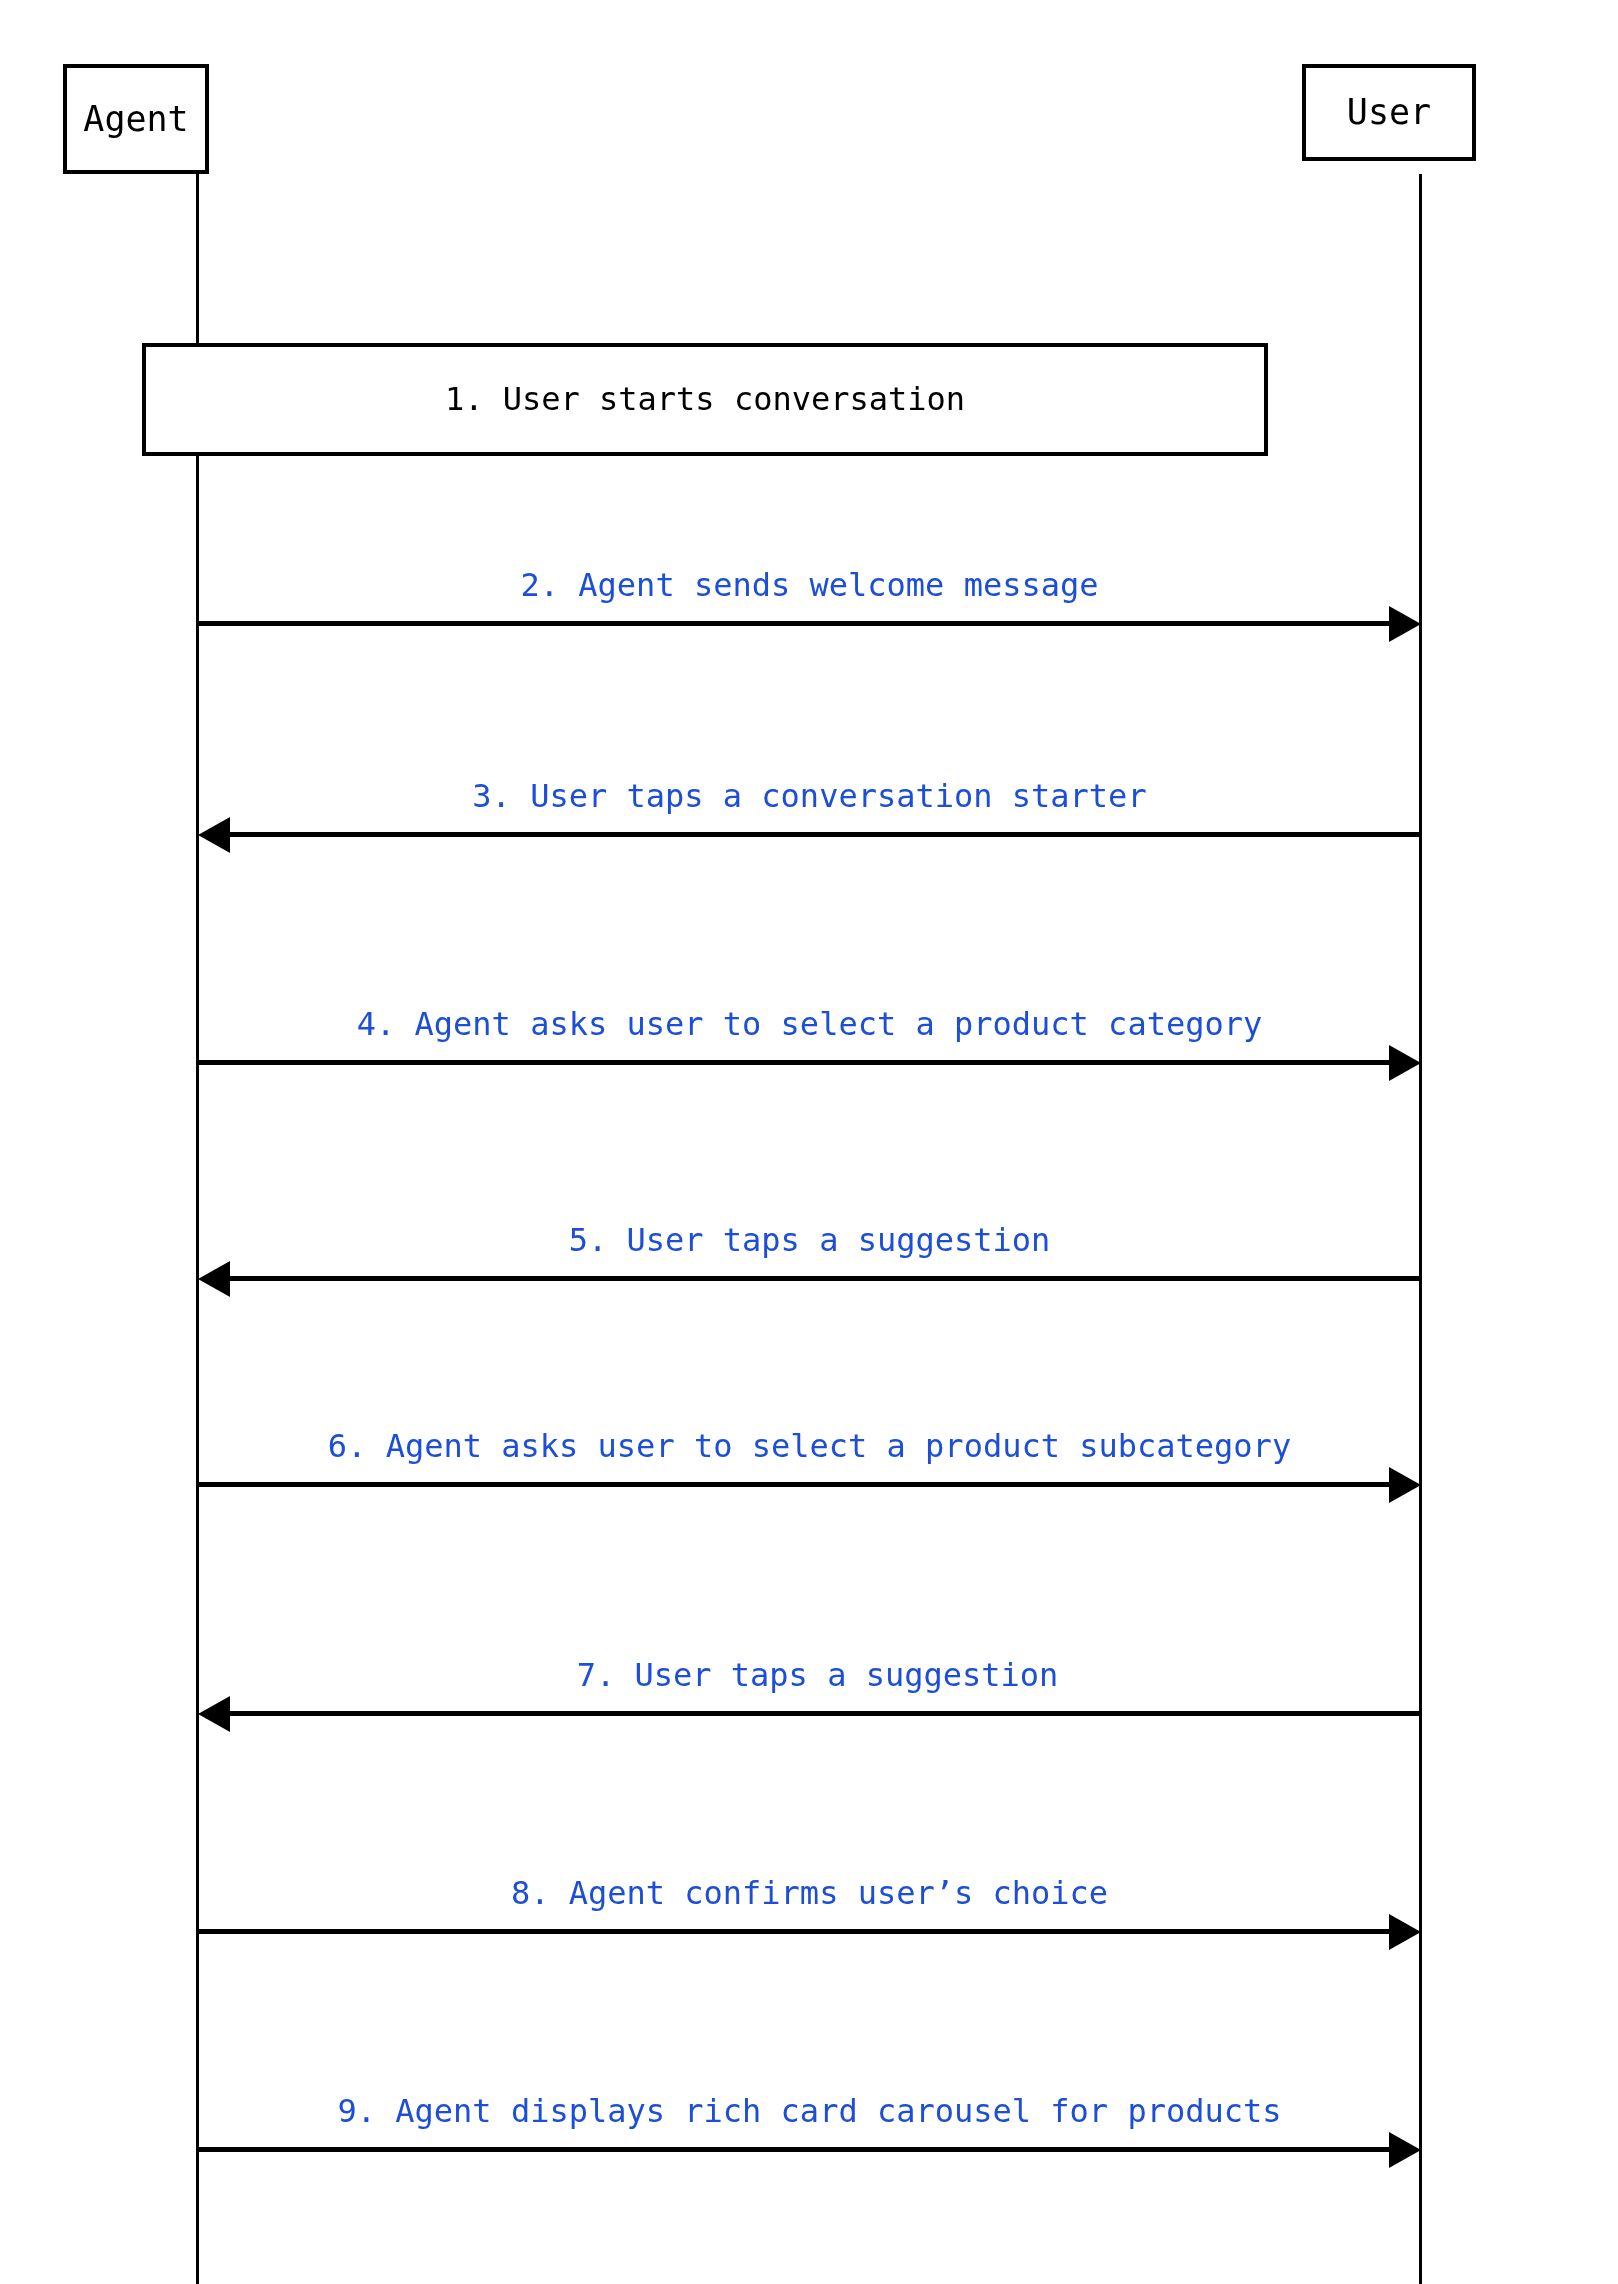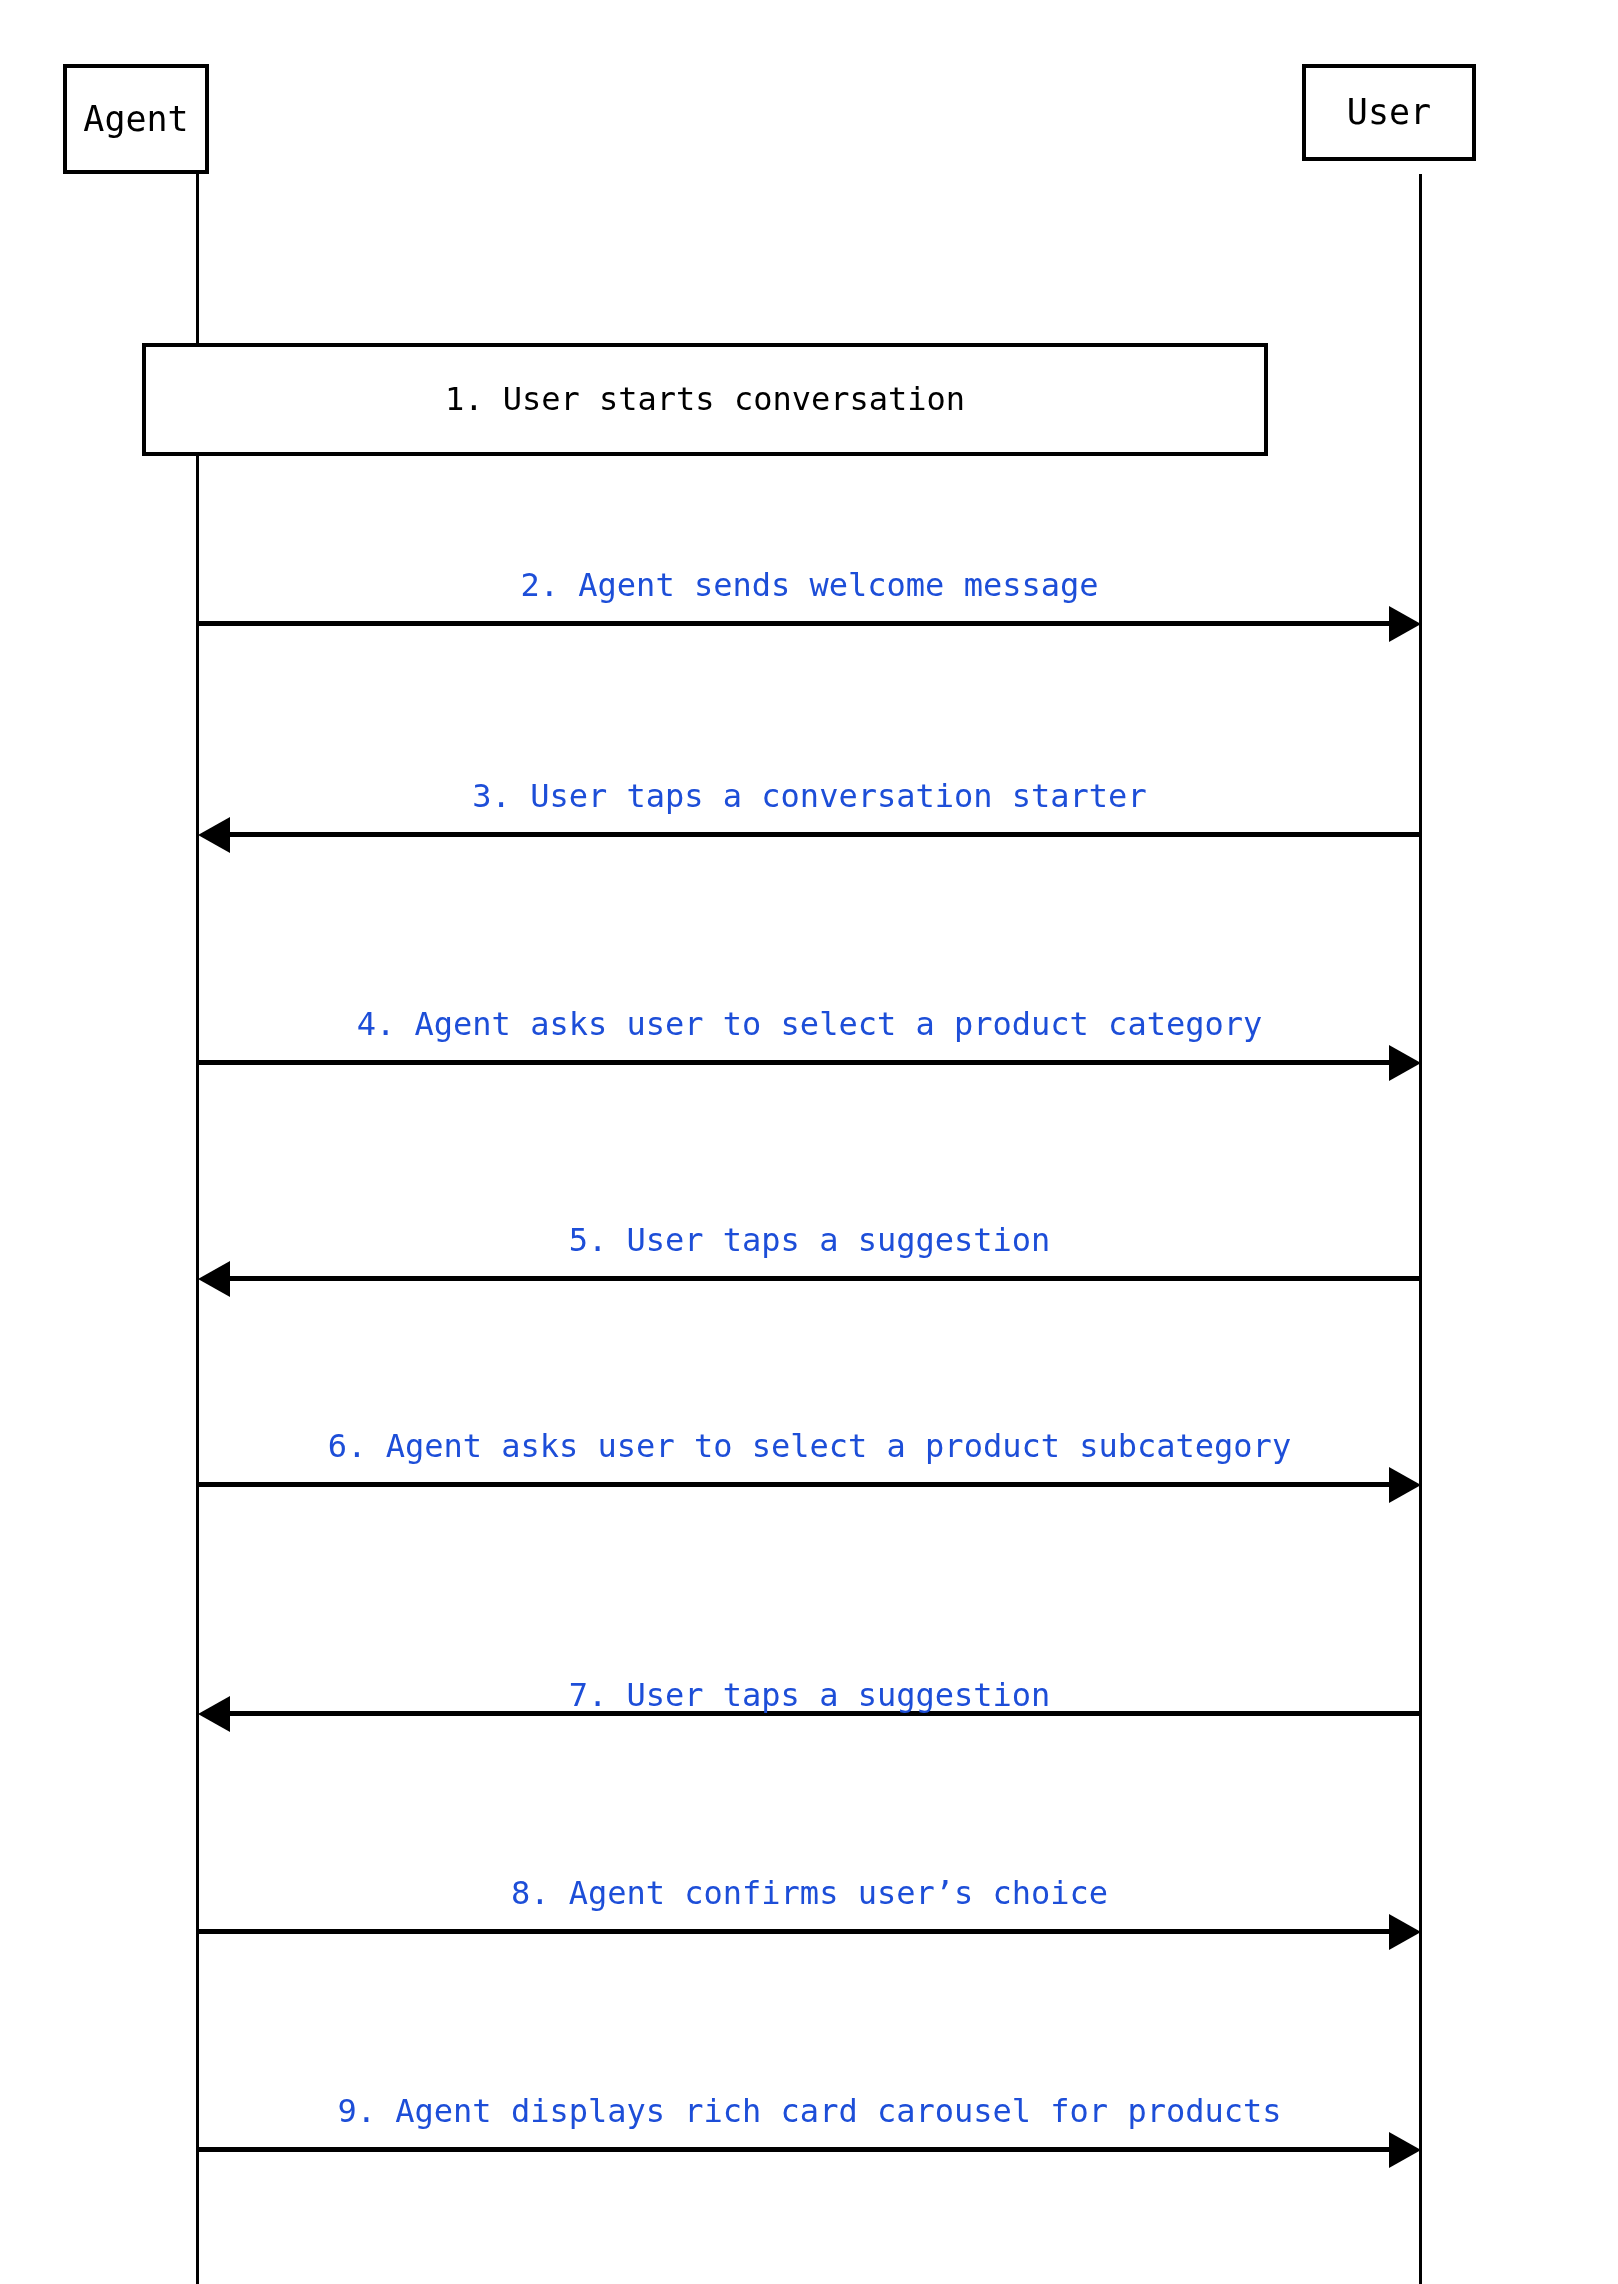--- a/index.html
+++ b/index.html
@@ -133,21 +133,21 @@
       <div class="msg-label" style="left: 0px; width: 1223px; top: -15.5px;">5. User taps a suggestion</div>
     </div>
     <div class="msg" style="left: 198px; top: 1482px; width: 1223px;">
       <div class="msg-line" style="width: 1191px; left: 0px;"></div>
       <div class="msg-head right" style="left: 1191px;"></div>
       <div class="msg-label" style="left: 0px; width: 1223px; top: -15.5px;">6. Agent asks user to select a product subcategory</div>
     </div>
     <div class="msg" style="left: 198px; top: 1711px; width: 1223px;">
       <div class="msg-line" style="width: 1191px; left: 32px;"></div>
       <div class="msg-head left" style="left: 0px;"></div>
-      <div class="msg-label" style="left: 0px; width: 1223px; top: -15.5px; margin-top: 20px;">7. User taps a suggestion</div>
+      <div class="msg-label" style="left: 8px; width: 1223px; top: -15.5px;">7. User taps a suggestion</div>
     </div>
     <div class="msg" style="left: 198px; top: 1929px; width: 1223px;">
       <div class="msg-line" style="width: 1191px; left: 0px;"></div>
       <div class="msg-head right" style="left: 1191px;"></div>
       <div class="msg-label" style="left: 0px; width: 1223px; top: -15.5px;">8. Agent confirms user’s choice</div>
     </div>
     <div class="msg" style="left: 198px; top: 2147px; width: 1223px;">
       <div class="msg-line" style="width: 1191px; left: 0px;"></div>
       <div class="msg-head right" style="left: 1191px;"></div>
       <div class="msg-label" style="left: 0px; width: 1223px; top: -15.5px;">9. Agent displays rich card carousel for products</div>

